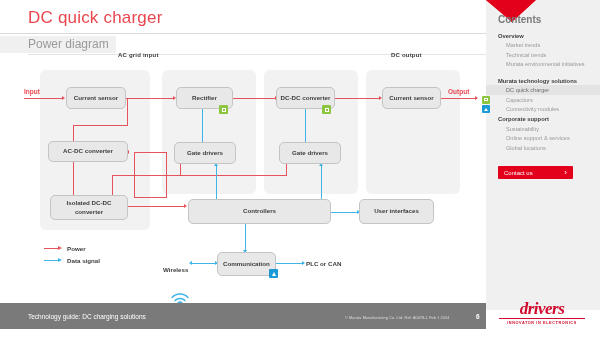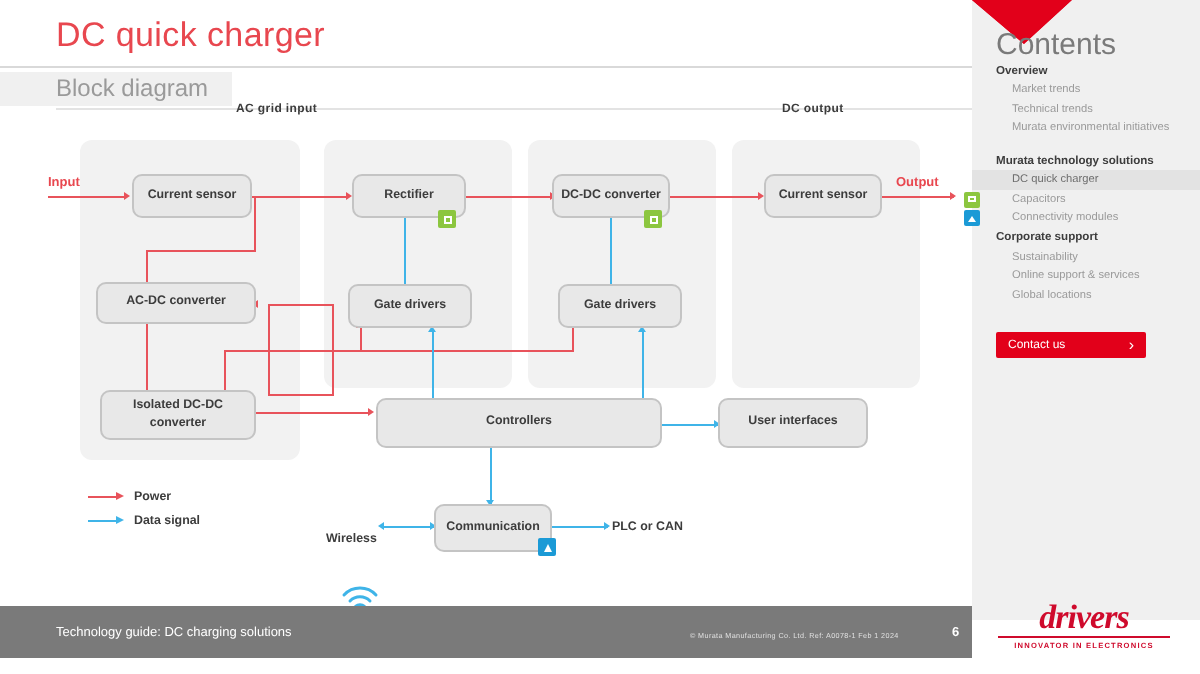--- a/index.html
+++ b/index.html
@@ -101,21 +101,21 @@
 
   .wifi { position:absolute; left:170px; top:236px; width:20px; height:14px; }
 
   
   .sidebar {
     position:absolute; right:0; top:0; width:114px; height:310px;
     background:#f0f0f0;
   }
   .corner-flag { position:absolute; right:0; top:0; width:114px; height:22px; overflow:hidden; }
   .contents-head {
-    position:absolute; left:12px; top:14px; font-size:15px; color:#7a7a7a; font-weight:400;
+    position:absolute; left:12px; top:14px; font-size:10px; color:#7a7a7a; font-weight:700;
   }
   .toc { position:absolute; left:0; top:31px; width:114px; }
   .toc-item {
     position:relative; height:9.6px; display:flex; align-items:center;
     font-size:5.6px; color:#9a9a9a; padding-left:20px; white-space:nowrap;
   }
   .toc-item.head { color:#3c3c3c; font-weight:700; padding-left:12px; font-size:5.8px; }
   .toc-item.active { background:#e3e3e3; color:#6e6e6e; }
   .toc-item.two { height:16px; align-items:flex-start; padding-top:1px; line-height:1.35; white-space:normal; }
   .toc-badge { position:absolute; left:-4px; width:8px; height:8px; border-radius:1px;
@@ -155,21 +155,21 @@
   .brand-tag { font-size:3.8px; color:#cf0a2c; letter-spacing:.6px; font-weight:700; }
 </style>
 </head>
 <body>
 
 <div class="slide">
 
   <div class="title">DC quick charger</div>
   <div class="title-rule"></div>
   <div class="subtitle-wrap"></div>
-  <div class="subtitle">Block diagram</div>
+  <div class="subtitle">Power diagram</div>
   <div class="subtitle-rule"></div>
 
   <div class="canvas">
 
     <div class="group" style="left:40px;top:14px;width:110px;height:160px;"></div>
     <div class="group" style="left:162px;top:14px;width:94px;height:124px;"></div>
     <div class="group" style="left:264px;top:14px;width:94px;height:124px;"></div>
     <div class="group" style="left:366px;top:14px;width:94px;height:124px;"></div>
 
     <div class="group-label" style="left:118px;top:-4px;">AC grid input</div>

